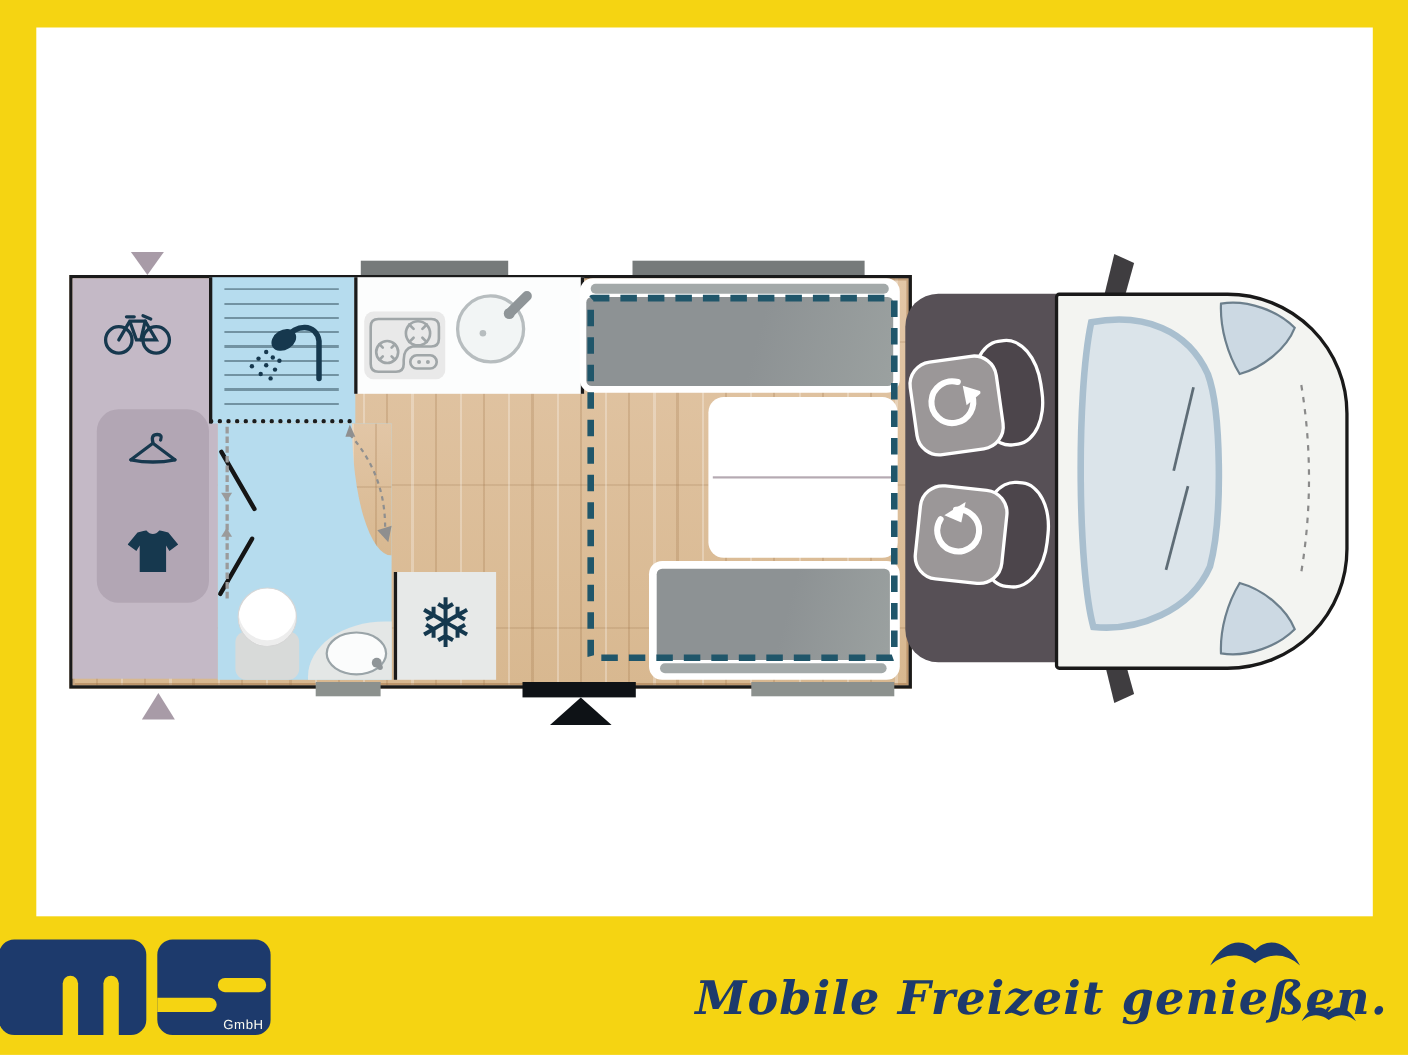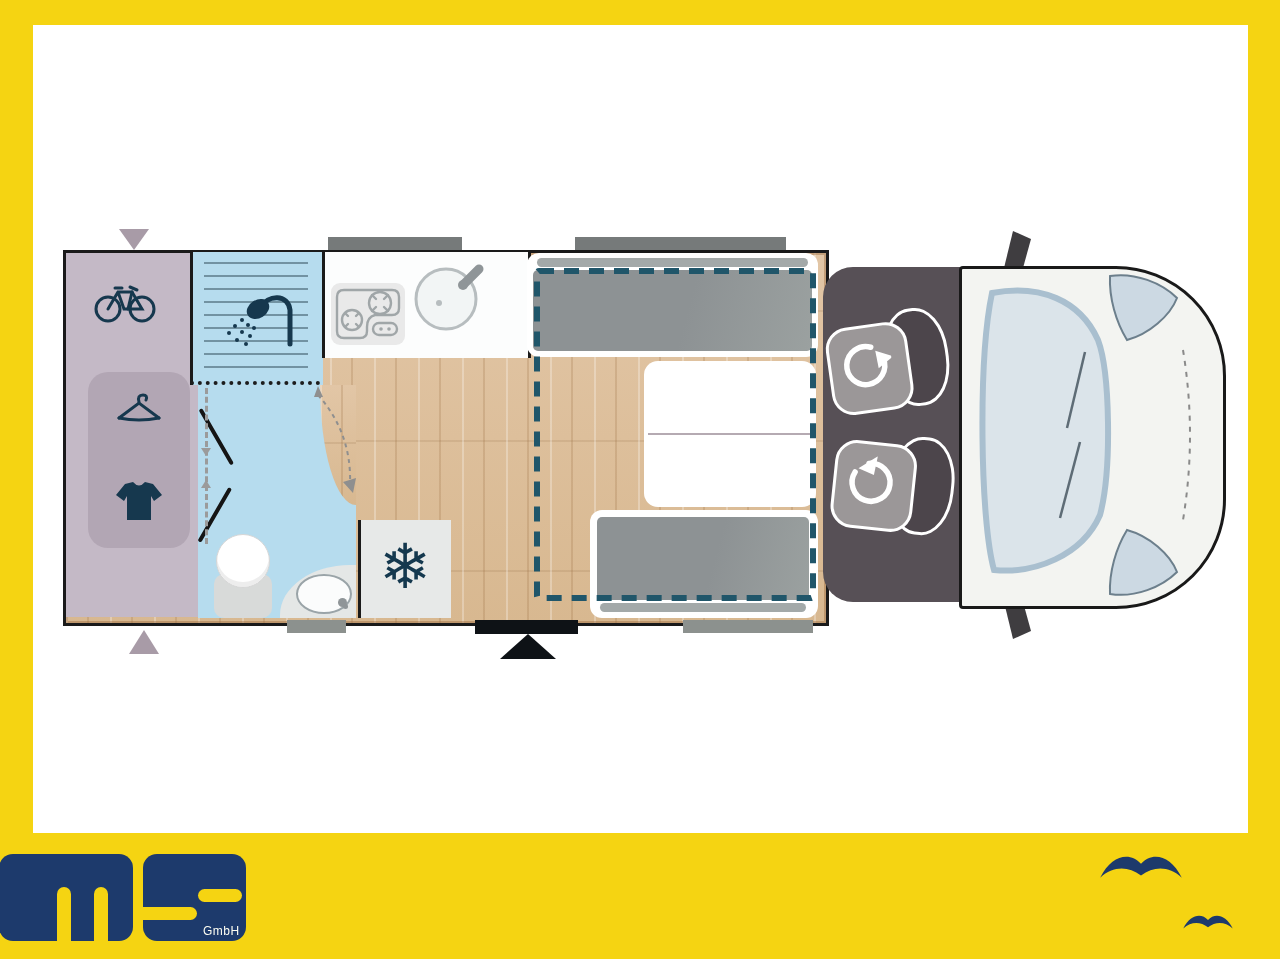--- a/index.html
+++ b/index.html
@@ -211,20 +211,21 @@
       <div class="slot" style="left:58px;top:33px;width:14px;height:54px;border-radius:7px 7px 0 0;"></div>
       <div class="slot" style="left:95px;top:33px;width:14px;height:54px;border-radius:7px 7px 0 0;"></div>
     </div>
     <div class="abs logoblock" style="left:143px;top:21px;width:103px;height:87px;">
       <div class="slot" style="left:55px;top:35px;width:44px;height:13px;border-radius:7px;"></div>
       <div class="slot" style="left:0;top:53px;width:54px;height:13px;border-radius:0 7px 7px 0;"></div>
       <div class="abs gmbh" style="left:60px;top:70px;">GmbH</div>
     </div>
 
 
+    <div class="abs tagline" style="left:632px;top:50px;">Mobile Freizeit genießen.</div>
 
     <svg class="abs" style="left:1098px;top:13px;" width="86" height="42" viewBox="0 0 80 36">
       <path d="M2,28 C13,6 30,4 40,15 C50,4 67,6 78,28 C66,17 52,17 40,26 C28,17 14,17 2,28 Z" fill="#1d3a6c"></path>
     </svg>
     <svg class="abs" style="left:1182px;top:76px;" width="52" height="26" viewBox="0 0 80 36">
       <path d="M2,28 C13,6 30,4 40,15 C50,4 67,6 78,28 C66,17 52,17 40,26 C28,17 14,17 2,28 Z" fill="#1d3a6c"></path>
     </svg>
   </div>
 </div>
 

